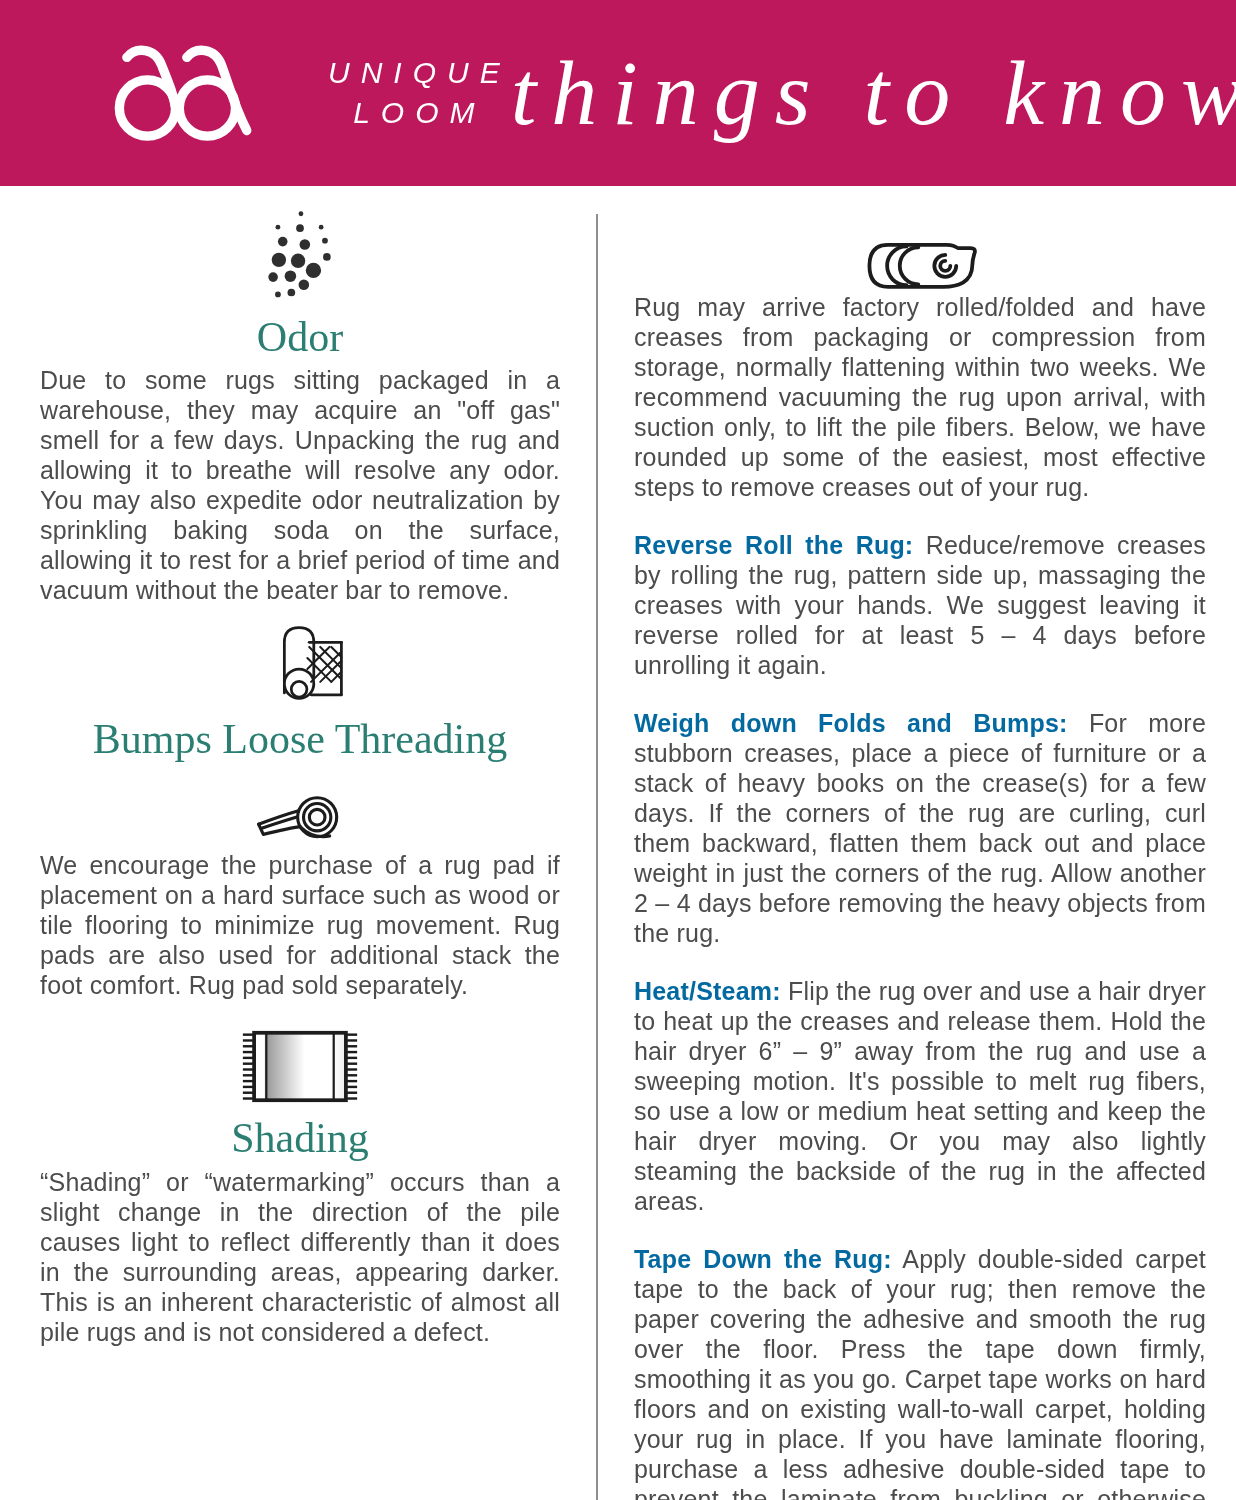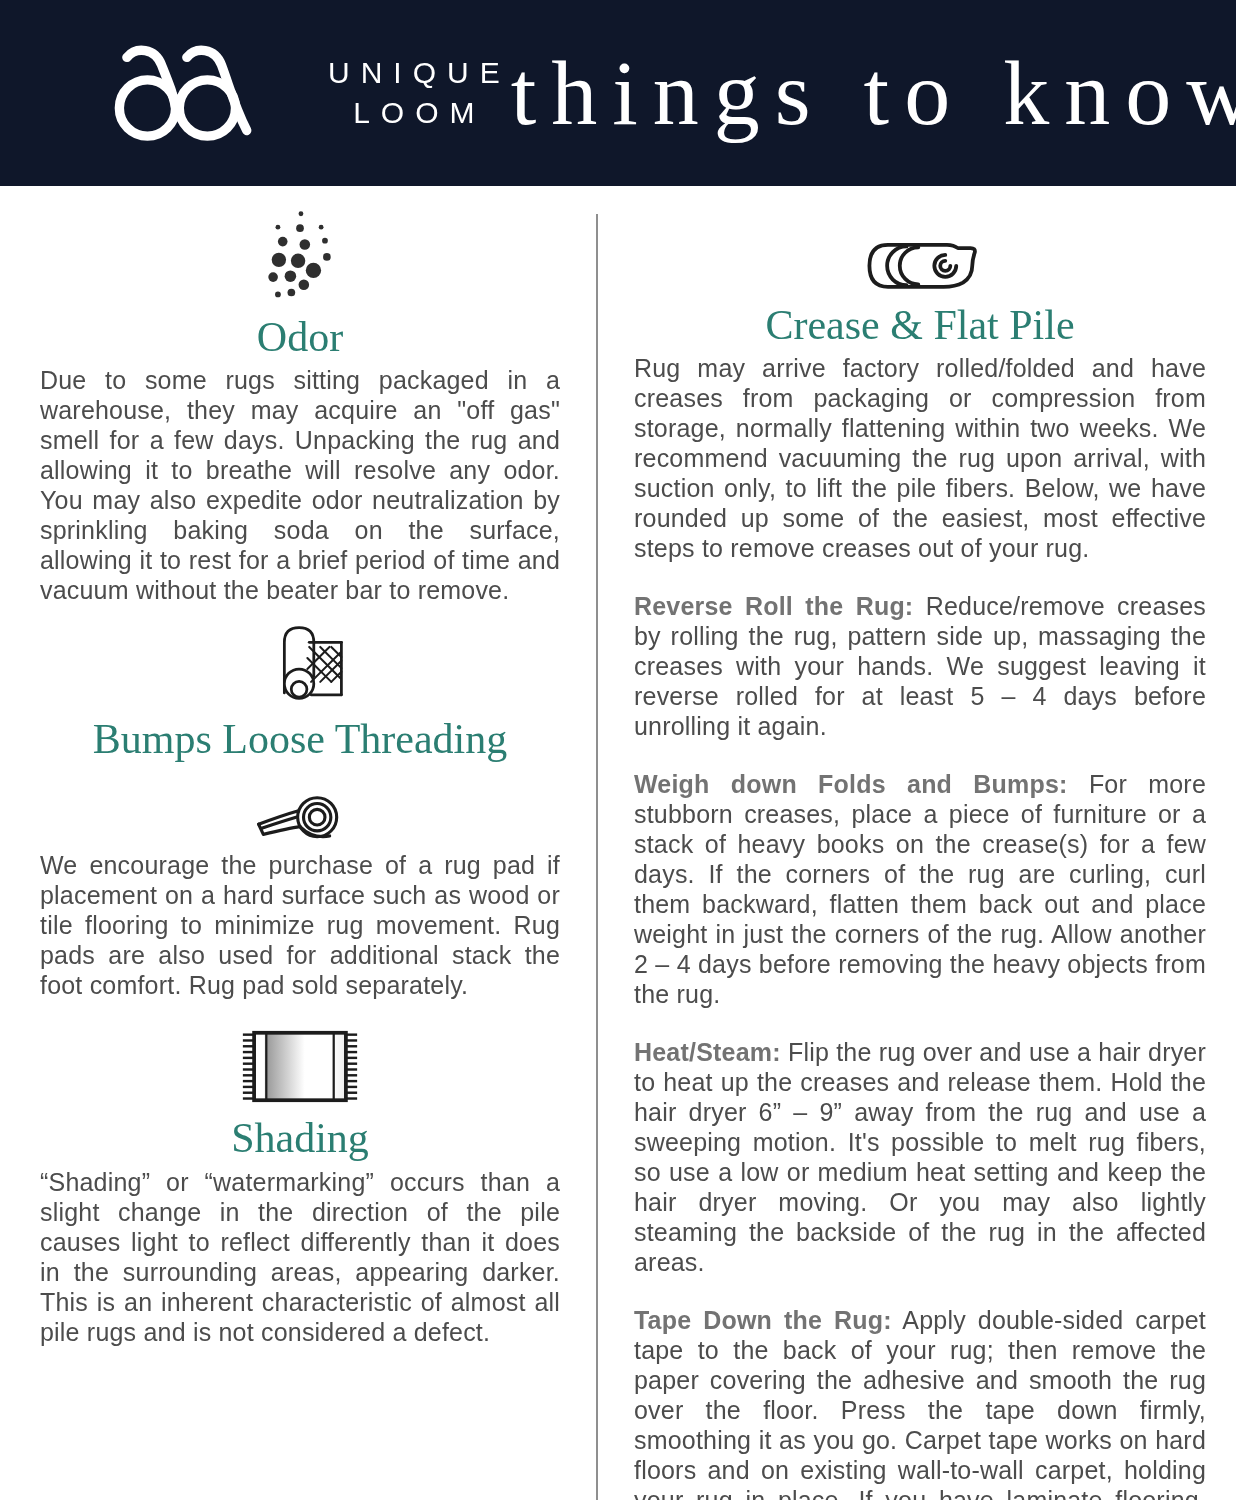--- a/index.html
+++ b/index.html
@@ -2,22 +2,22 @@
 <html><head>
 <meta charset="utf-8">
 <style>
   html,body{margin:0;padding:0;}
   body{
     width:1236px;height:1500px;background:#ffffff;overflow:hidden;
     font-family:"Liberation Sans",sans-serif;
   }
   
   header{
-    box-sizing:border-box;height:186px;background:#0f172a;
-    display:flex;align-items:center;padding:0 70px 0 110px;
+    box-sizing:border-box;height:186px;background:#be185d;
+    display:flex;align-items:center;padding:0 70px 0 110px;font-style:italic;
   }
   .brand{display:flex;align-items:center;gap:26px;}
   .logo svg{width:192px;height:102px;display:block;}
   .brand-text{
     color:#fff;font-size:30px;letter-spacing:11px;line-height:40px;
     font-weight:400;text-align:center;
   }
   h1.page-title{
     margin:0 0 0 auto;color:#fff;font-family:"Liberation Serif",serif;
     font-weight:400;font-size:92px;letter-spacing:15px;white-space:nowrap;
@@ -32,21 +32,21 @@
   .icon-row{display:flex;justify-content:center;}
   h2.sec-heading{
     margin:10px 0 5px;text-align:center;font-family:"Liberation Serif",serif;
     font-weight:400;font-size:42px;line-height:1.1;color:#2B7E72;
   }
   p.body{
     margin:0;font-size:25px;line-height:30px;color:#4c4c4c;
     text-align:justify;letter-spacing:0.2px;
   }
   p.tip{margin:28px 0 0 0;}
-  strong.tip-label{color:#737373;font-weight:700;}
+  strong.tip-label{color:#0369a1;font-weight:700;}
 
   
   .mt-odor{margin-top:22px;}
   .mt-thread{margin-top:16px;}
   .mt-pad{margin-top:24px;}
   .mt-shade{margin-top:28px;}
   .mt-roll{margin-top:52px;}
 
   .ico{stroke:#1c1c1c;fill:none;stroke-linecap:round;stroke-linejoin:round;}
 </style>
@@ -199,21 +199,20 @@
       <svg viewBox="0 0 140 64" width="118" height="54" aria-hidden="true">
         <g class="ico" stroke-width="4.5">
           <path d="M32,8 H102 Q110,8 115,12 L130,12 Q136,12 135,17 Q132,26 132,33 Q132,46 121,53 Q112,58 98,58 H32 Q10,58 10,33 Q10,8 32,8 Z"></path>
           <path d="M54,10 A23,23 0 0 0 54,56"></path>
           <path d="M68,11 A22,22 0 0 0 68,55"></path>
           <path d="M113,33 a13,13 0 1 1 -13,-13"></path>
           <path d="M106,33 a6,6 0 1 1 -6,-6"></path>
         </g>
       </svg>
     </div>
-    <h2 class="sec-heading">Crease &amp; Flat Pile</h2>
     <p class="body">Rug may arrive factory rolled/folded and have creases from packaging or compression from storage, normally flattening within two weeks. We recommend vacuuming the rug upon arrival, with suction only, to lift the pile fibers. Below, we have rounded up some of the easiest, most effective steps to remove creases out of your rug.</p>
 
     <p class="body tip"><strong class="tip-label">Reverse Roll the Rug:</strong> <span>Reduce/remove creases by rolling the rug, pattern side up, massaging the creases with your hands. We suggest leaving it reverse rolled for at least 5 – 4 days before unrolling it again.</span></p>
 
     <p class="body tip"><strong class="tip-label">Weigh down Folds and Bumps:</strong> <span>For more stubborn creases, place a piece of furniture or a stack of heavy books on the crease(s) for a few days. If the corners of the rug are curling, curl them backward, flatten them back out and place weight in just the corners of the rug. Allow another 2 – 4 days before removing the heavy objects from the rug.</span></p>
 
     <p class="body tip"><strong class="tip-label">Heat/Steam:</strong> <span>Flip the rug over and use a hair dryer to heat up the creases and release them. Hold the hair dryer 6” – 9” away from the rug and use a sweeping motion. It's possible to melt rug fibers, so use a low or medium heat setting and keep the hair dryer moving. Or you may also lightly steaming the backside of the rug in the affected areas.</span></p>
 
     <p class="body tip"><strong class="tip-label">Tape Down the Rug:</strong> <span>Apply double-sided carpet tape to the back of your rug; then remove the paper covering the adhesive and smooth the rug over the floor. Press the tape down firmly, smoothing it as you go. Carpet tape works on hard floors and on existing wall-to-wall carpet, holding your rug in place. If you have laminate flooring, purchase a less adhesive double-sided tape to prevent the laminate from buckling or otherwise being damaged.</span></p>
 

